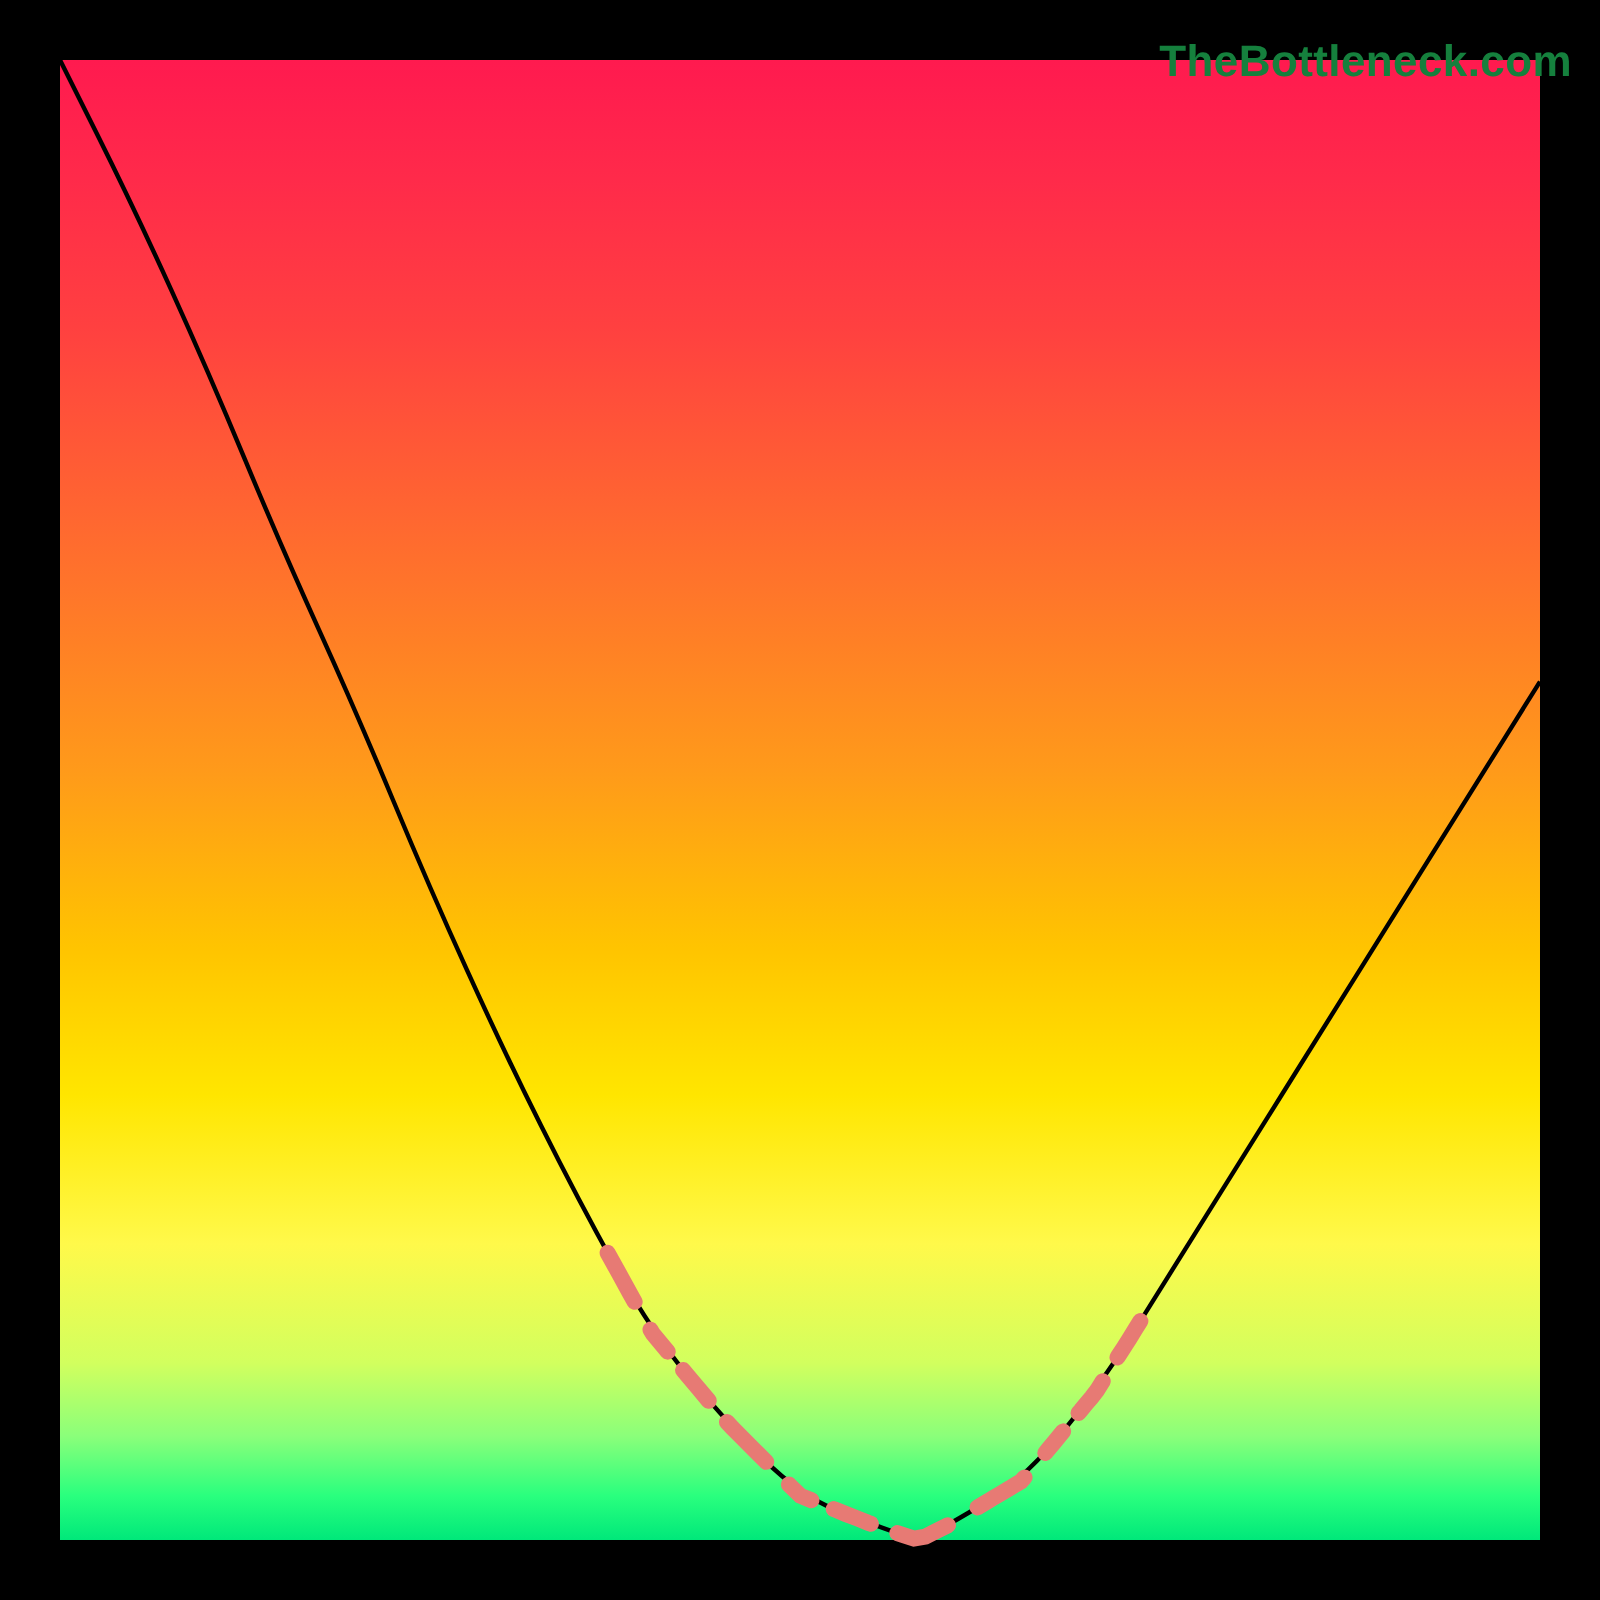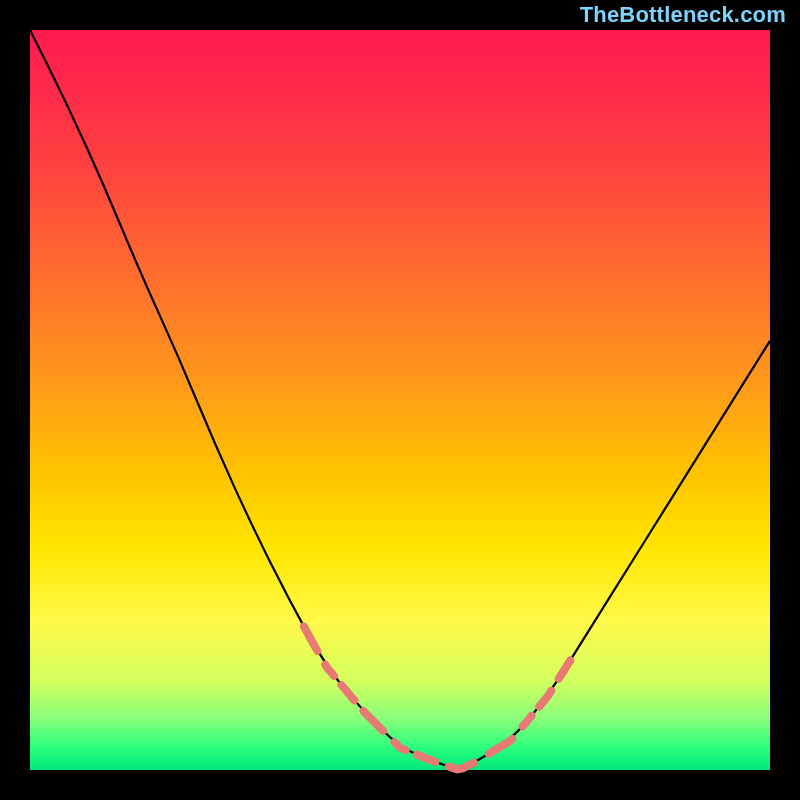--- a/index.html
+++ b/index.html
@@ -25,26 +25,26 @@
       #ffc400 60%,
       #ffe600 70%,
       #fff94a 80%,
       #d2ff5e 88%,
       #8aff7a 93%,
       #2aff7e 97%,
       #00e87a 100%);
   }
   .watermark {
     position: absolute;
-    top: 2px;
+    top: 18px;
     right: 14px;
     font-family: Arial, Helvetica, sans-serif;
     font-size: 22px;
     font-weight: 600;
-    color: #7dd3fc;
+    color: #15803d;
     letter-spacing: 0.2px;
     z-index: 10;
   }
   svg.curve {
     position: absolute;
     left: 0; top: 0;
     width: 740px;
     height: 740px;
     overflow: visible;
   }

